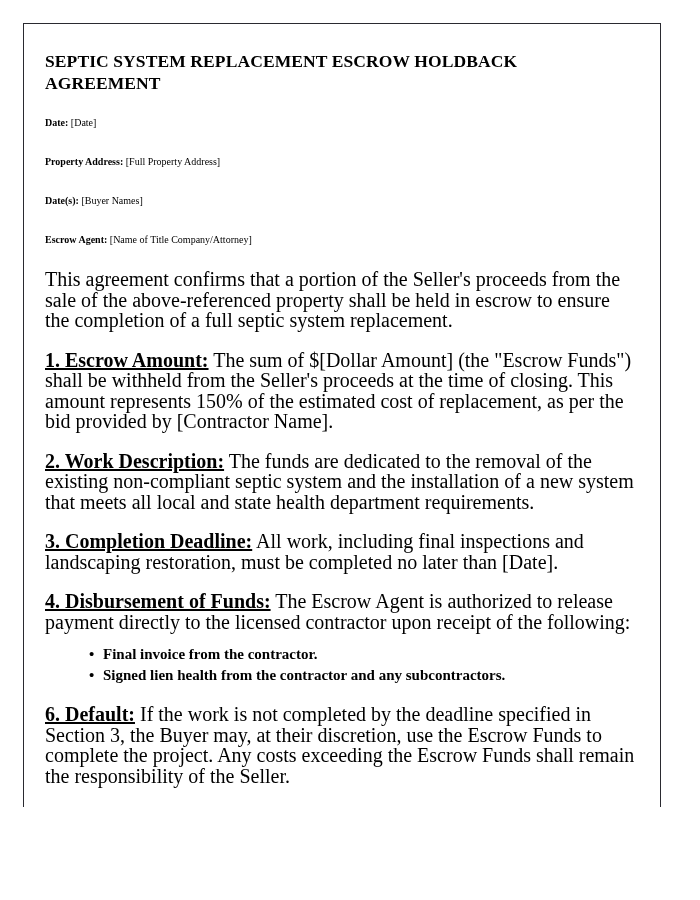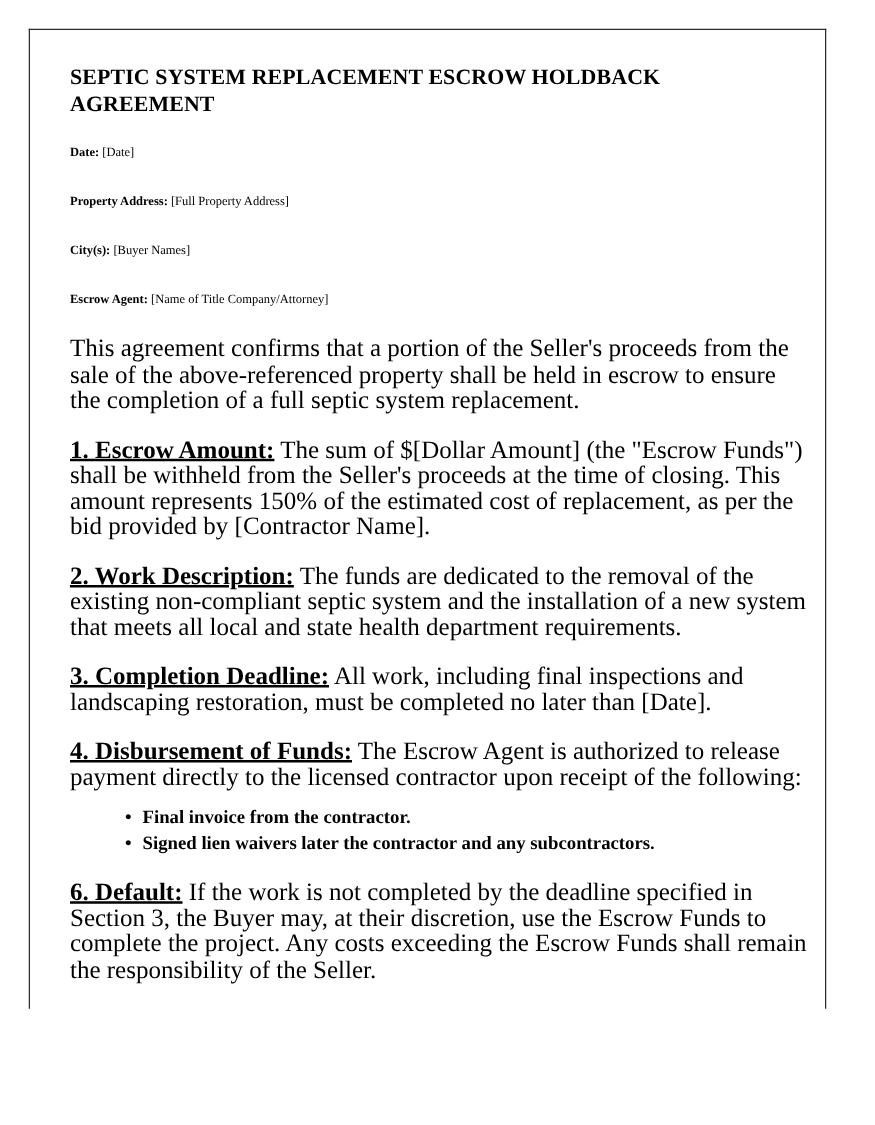--- a/index.html
+++ b/index.html
@@ -29,21 +29,20 @@
     border-bottom: none;
     background: #ffffff;
     overflow: hidden;
   }
 
   .doc-body {
     position: absolute;
     left: 21px;
     top: 0;
     width: 590px;
-    margin-left: 11px;
   }
 
   .doc-title {
     font-size: 17.5px;
     font-weight: bold;
     letter-spacing: 0.1px;
     margin: 26px 0 0 0;
     line-height: 22px;
   }
 
@@ -105,21 +104,21 @@
       <span>[Date]</span>
     </div>
 
     <div class="field-line">
       <span class="field-label">Property Address:</span>
       <span>[Full Property Address]</span>
     </div>
 
 
     <div class="field-line">
-      <span class="field-label">City(s):</span>
+      <span class="field-label">Date(s):</span>
       <span>[Buyer Names]</span>
     </div>
 
     <div class="field-line">
       <span class="field-label">Escrow Agent:</span>
       <span>[Name of Title Company/Attorney]</span>
     </div>
 
     <p class="para">This agreement confirms that a portion of the Seller's proceeds from the sale of the above-referenced property shall be held in escrow to ensure the completion of a full septic system replacement.</p>
 
@@ -134,21 +133,21 @@
     <p class="para">
       <span class="sec-label">3. Completion Deadline:</span><span> All work, including final inspections and landscaping restoration, must be completed no later than [Date].</span>
     </p>
 
     <p class="para">
       <span class="sec-label">4. Disbursement of Funds:</span><span> The Escrow Agent is authorized to release payment directly to the licensed contractor upon receipt of the following:</span>
     </p>
 
     <ul class="doc-list">
       <li>Final invoice from the contractor.</li>
-      <li>Signed lien waivers later the contractor and any subcontractors.</li>
+      <li>Signed lien health from the contractor and any subcontractors.</li>
     </ul>
 
 
     <p class="para">
       <span class="sec-label">6. Default:</span><span> If the work is not completed by the deadline specified in Section 3, the Buyer may, at their discretion, use the Escrow Funds to complete the project. Any costs exceeding the Escrow Funds shall remain the responsibility of the Seller.</span>
     </p>
 
   </div>
 </div>
 

